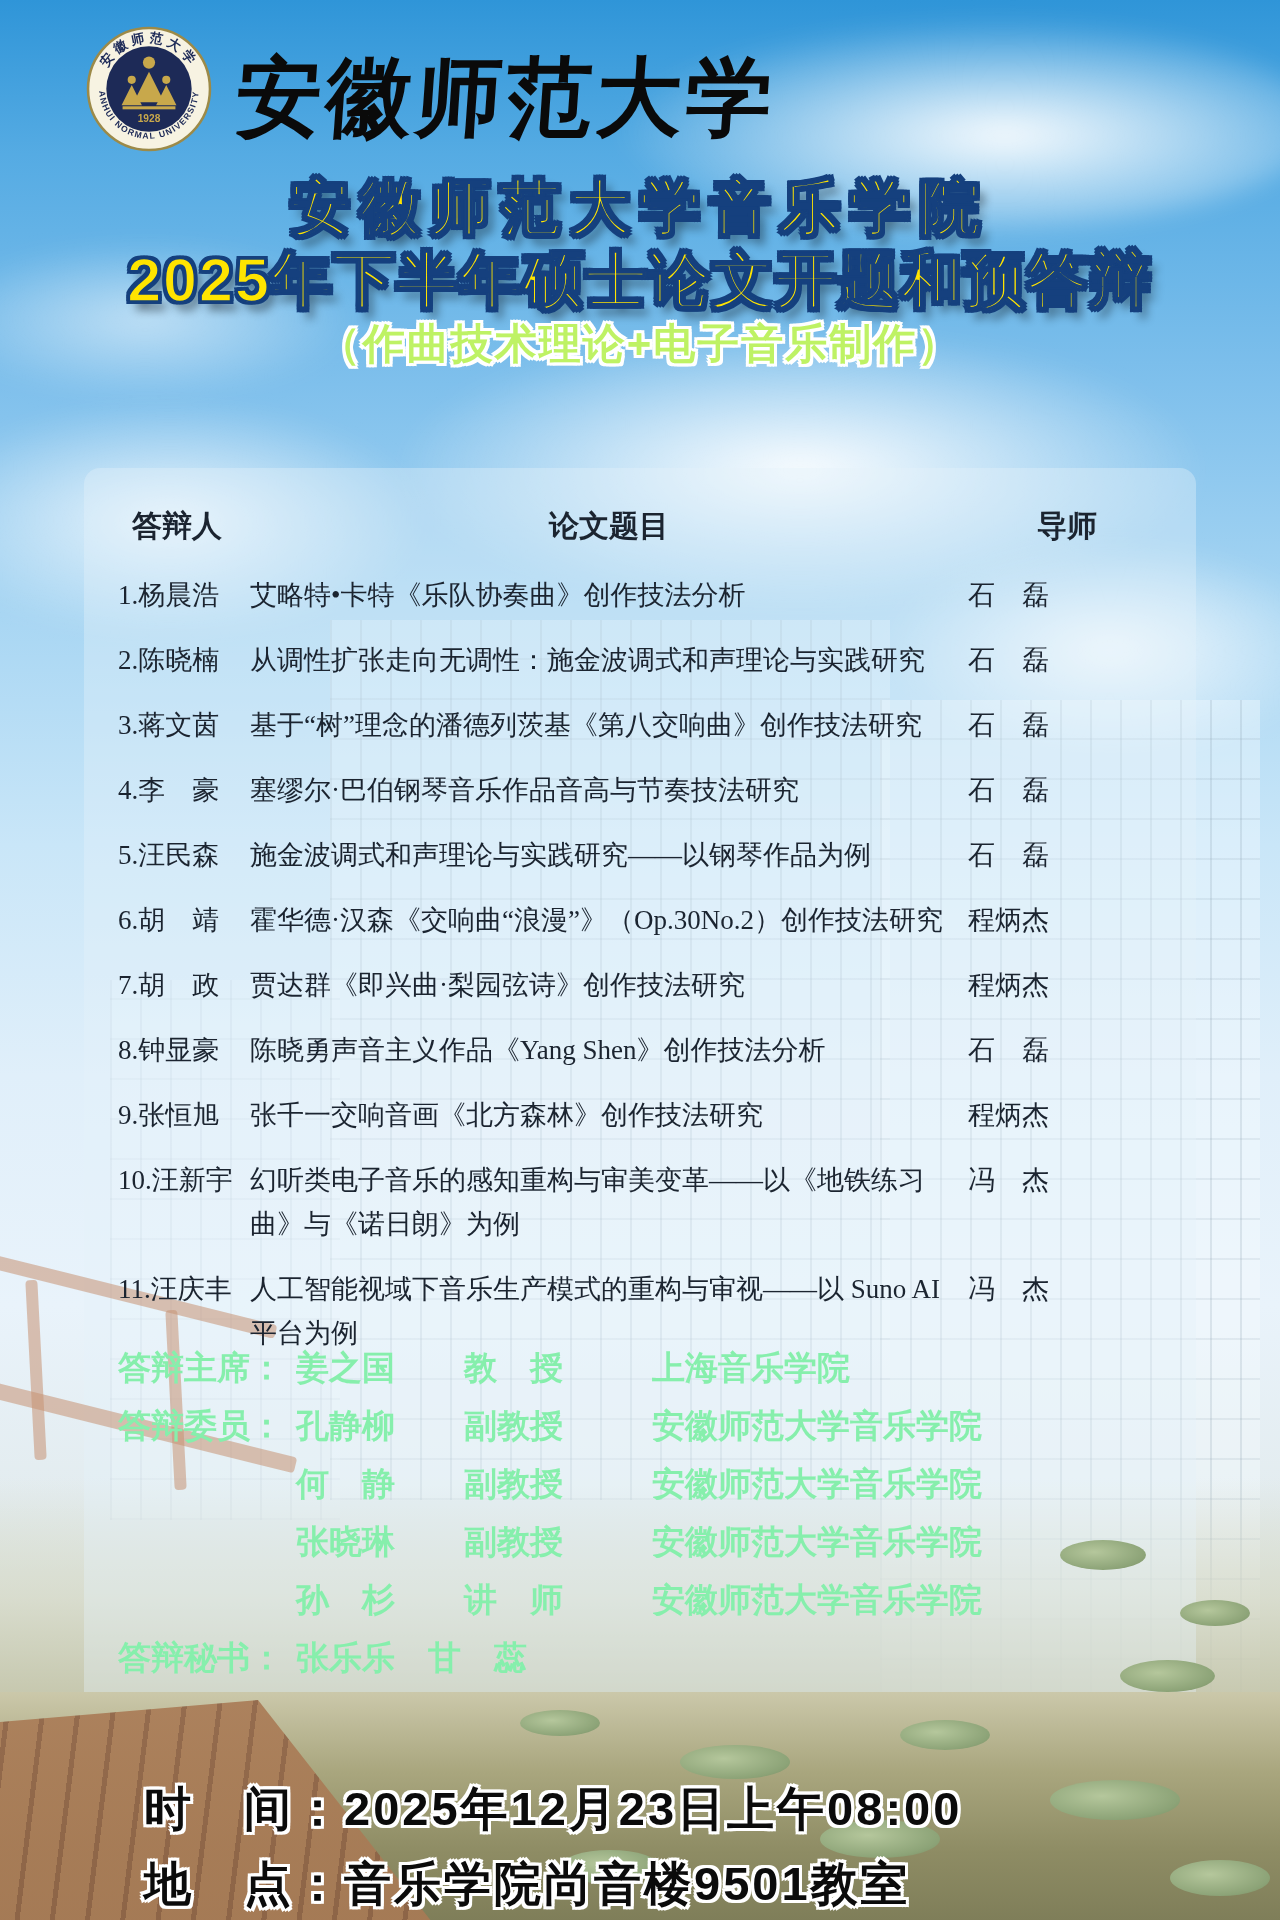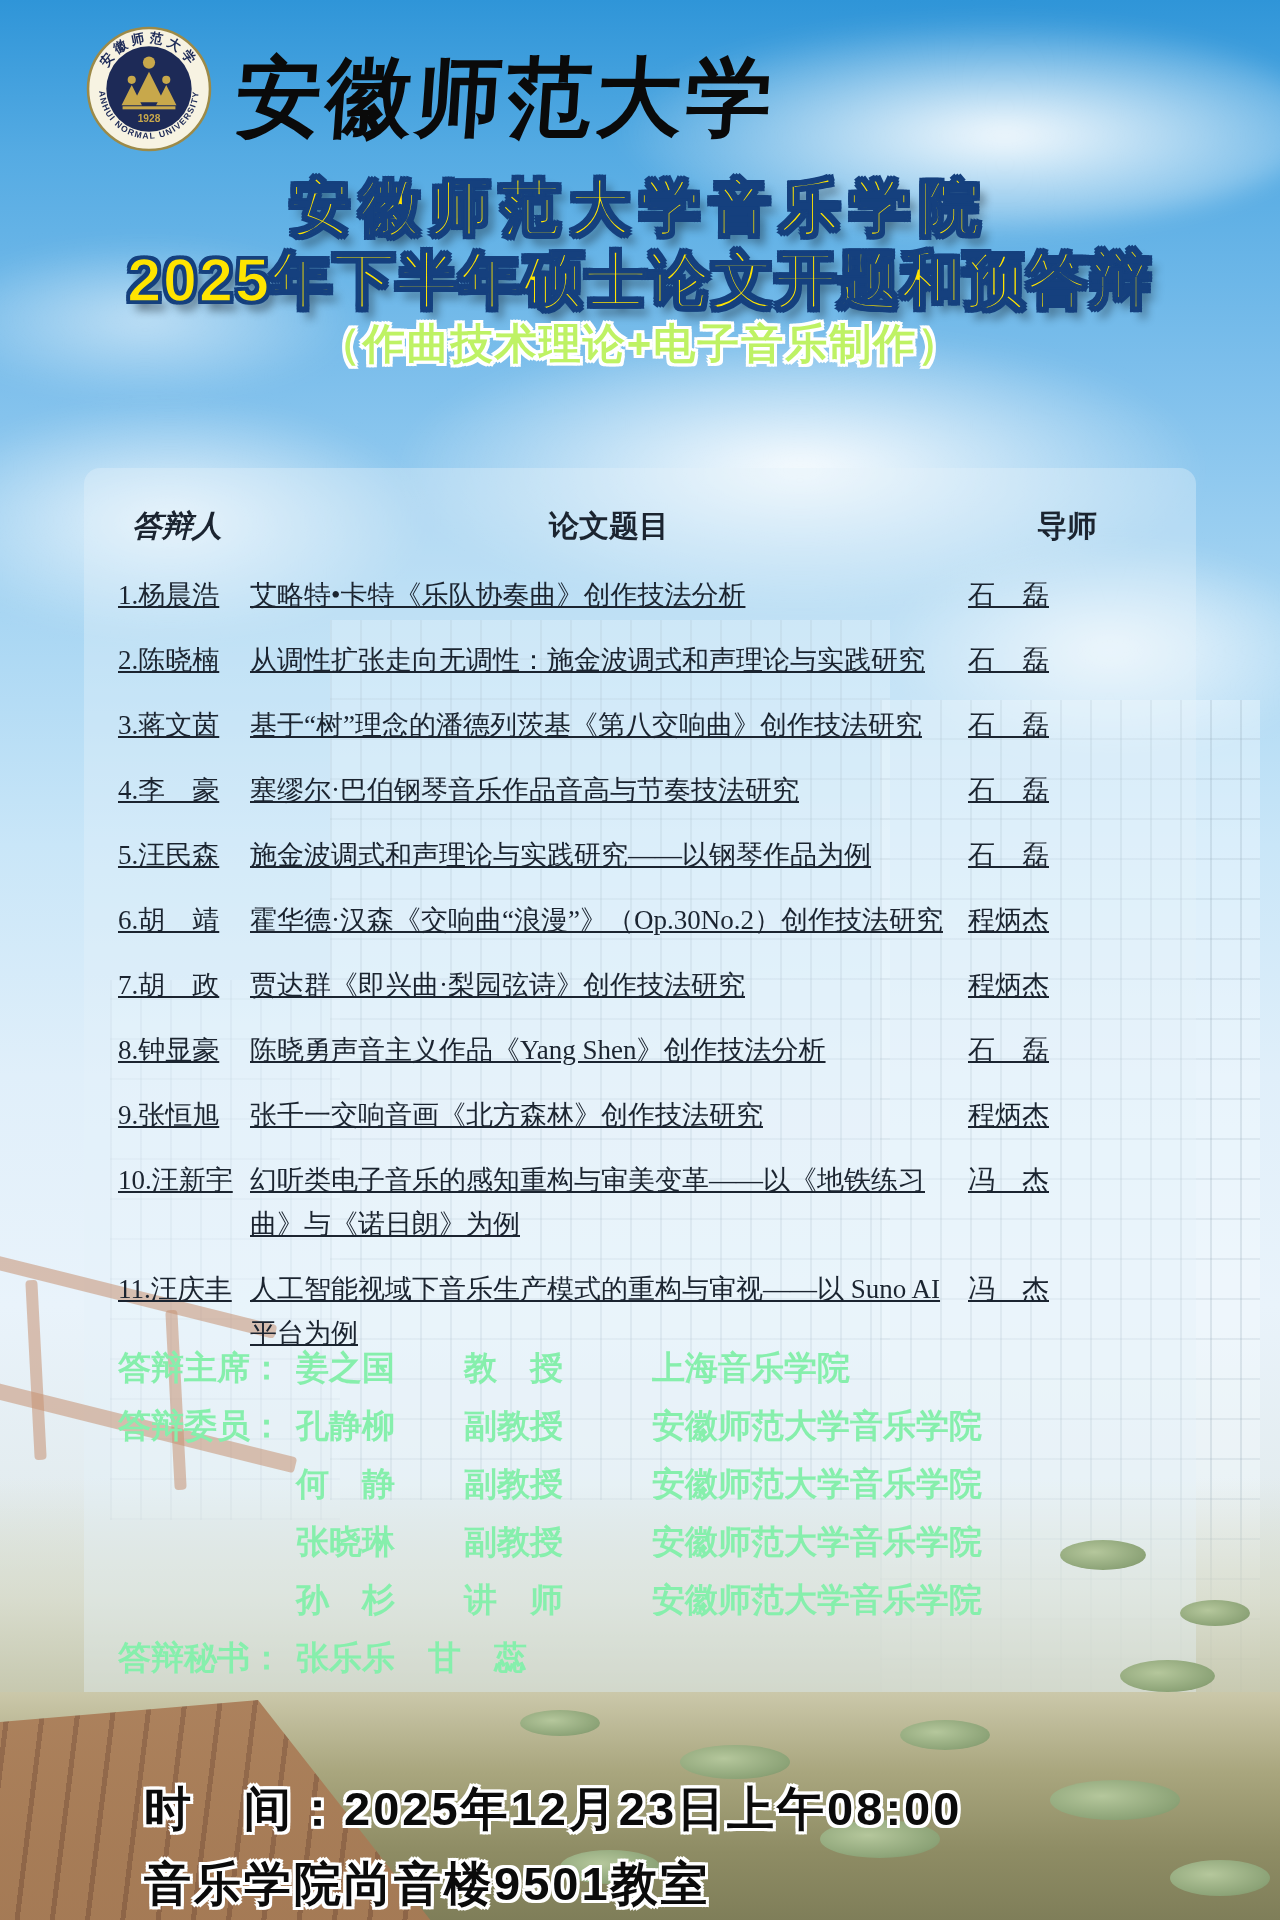--- a/index.html
+++ b/index.html
@@ -60,26 +60,26 @@
   .t1{top:168px;font-size:60px;letter-spacing:10px;}
   .t2{top:240px;font-size:61px;letter-spacing:2px;}
   .sub{position:absolute;left:0;right:0;top:316px;text-align:center;
       font-size:42px;font-weight:bold;color:#bef264;letter-spacing:2px;
       text-shadow:3px 0 0 #fff,-3px 0 0 #fff,0 3px 0 #fff,0 -3px 0 #fff,
         3px 3px 0 #fff,-3px -3px 0 #fff,-3px 3px 0 #fff,3px -3px 0 #fff;}
   
   .table{position:absolute;left:118px;top:506px;width:1048px;color:#1b2430;}
   .thead{display:grid;grid-template-columns:132px 718px 1fr;
       font-weight:bold;font-size:30px;margin-bottom:26px;}
-  .thead .h1{padding-left:14px;font-style:italic;}
+  .thead .h1{padding-left:14px;}
   .thead .h2{text-align:center;}
   .thead .h3{text-align:center;}
   .trow{display:grid;grid-template-columns:132px 718px 1fr;align-items:start;
       font-family:"Liberation Serif","DejaVu Serif",serif;font-size:27px;
-      line-height:44px;margin-top:21px;text-decoration:underline;}
+      line-height:44px;margin-top:21px;}
   .trow .def,.trow .sup{white-space:pre;}
   .trow .thesis{padding-right:10px;}
   
   .committee{position:absolute;left:118px;top:1348px;color:#86efac;
       font-weight:bold;font-size:33px;}
   .cline{display:grid;grid-template-columns:178px 168px 188px auto;
       line-height:40px;margin-bottom:18px;white-space:pre;}
   
   .footer{position:absolute;left:100px;top:1778px;color:#0b0b0b;
       font-weight:bold;font-size:47px;letter-spacing:3px;
@@ -249,17 +249,18 @@
       <span style="grid-column:2 / span 3;">张乐乐　甘　蕊</span>
     </div>
   </div>
 
   <div class="footer">
     <div class="fline">
       <span>时　间：</span>
       <span>2025年12月23日上午08:00</span>
     </div>
     <div class="fline">
+      <span>地　点：</span>
       <span>音乐学院尚音楼9501教室</span>
     </div>
   </div>
 
 </div>
 
 </body></html>

